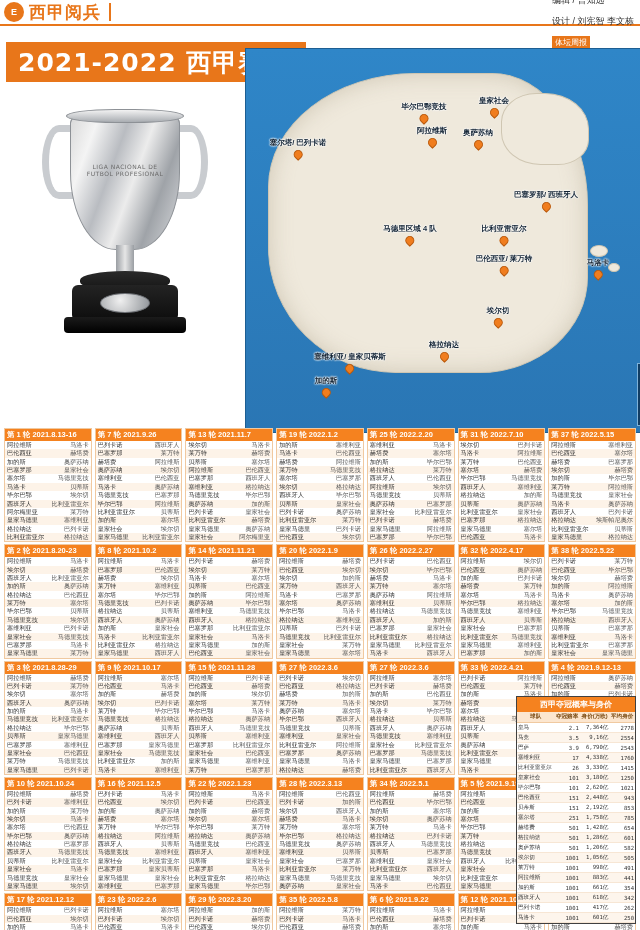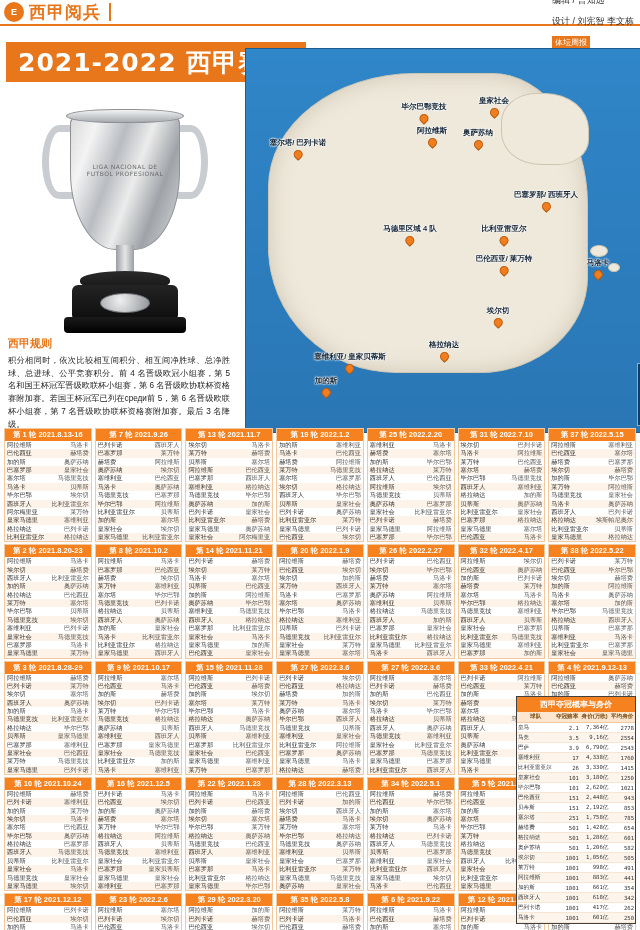--- a/index.html
+++ b/index.html
@@ -196,21 +196,21 @@
     display: grid;
     grid-template-columns: repeat(7, 1fr);
     gap: 2px 3px;
   }
   .round {
     border: 1px solid #f0c9a0;
   }
   .round-hd {
     background: #f5821f;
     color:#fff; font-size: 7.5px; font-weight: bold;
-    padding: 1px 2px; text-align:center; letter-spacing: 0;
+    padding: 1px 2px; letter-spacing: 0;
     white-space: nowrap; overflow:hidden;
   }
   .match {
     display: grid;
     grid-template-columns: 1fr 1fr;
     font-size: 6.2px; line-height: 1.35;
     color: #333;
   }
   .match:nth-child(odd) { background: #fdf3e8; }
   .match:nth-child(even){ background: #ffffff; }
@@ -269,24 +269,20 @@
       <div class="t-lip"></div>
       <div class="t-engrave">LIGA NACIONAL DE FUTBOL PROFESIONAL</div>
       <div class="t-stem"></div>
       <div class="t-base1"></div>
       <div class="t-base2"></div>
       <div class="t-plaque"></div>
       <div class="t-base3"></div>
     </div>
   </div>
 
-  <div class="rules">
-    <div class="rules-title">西甲规则</div>
-    <div class="rules-body">积分相同时，依次比较相互间积分、相互间净胜球、总净胜球、总进球、公平竞赛积分。前 4 名晋级欧冠小组赛，第 5 名和国王杯冠军晋级欧联杯小组赛，第 6 名晋级欧协联杯资格赛附加赛。若国王杯冠军已列在среди前 5，第 6 名晋级欧联杯小组赛，第 7 名晋级欧协联杯资格赛附加赛。最后 3 名降级。</div>
-  </div>
 
   <div class="map-box">
     <div class="landmass"></div>
     <div class="landmass2"></div>
     <div class="isl a"></div>
     <div class="isl b"></div>
     <div id="city-layer">
         <div class="city" style="left: 178px; top: 74px;">
           <span class="lbl">毕尔巴鄂竞技</span>
           <span class="pin"></span>

